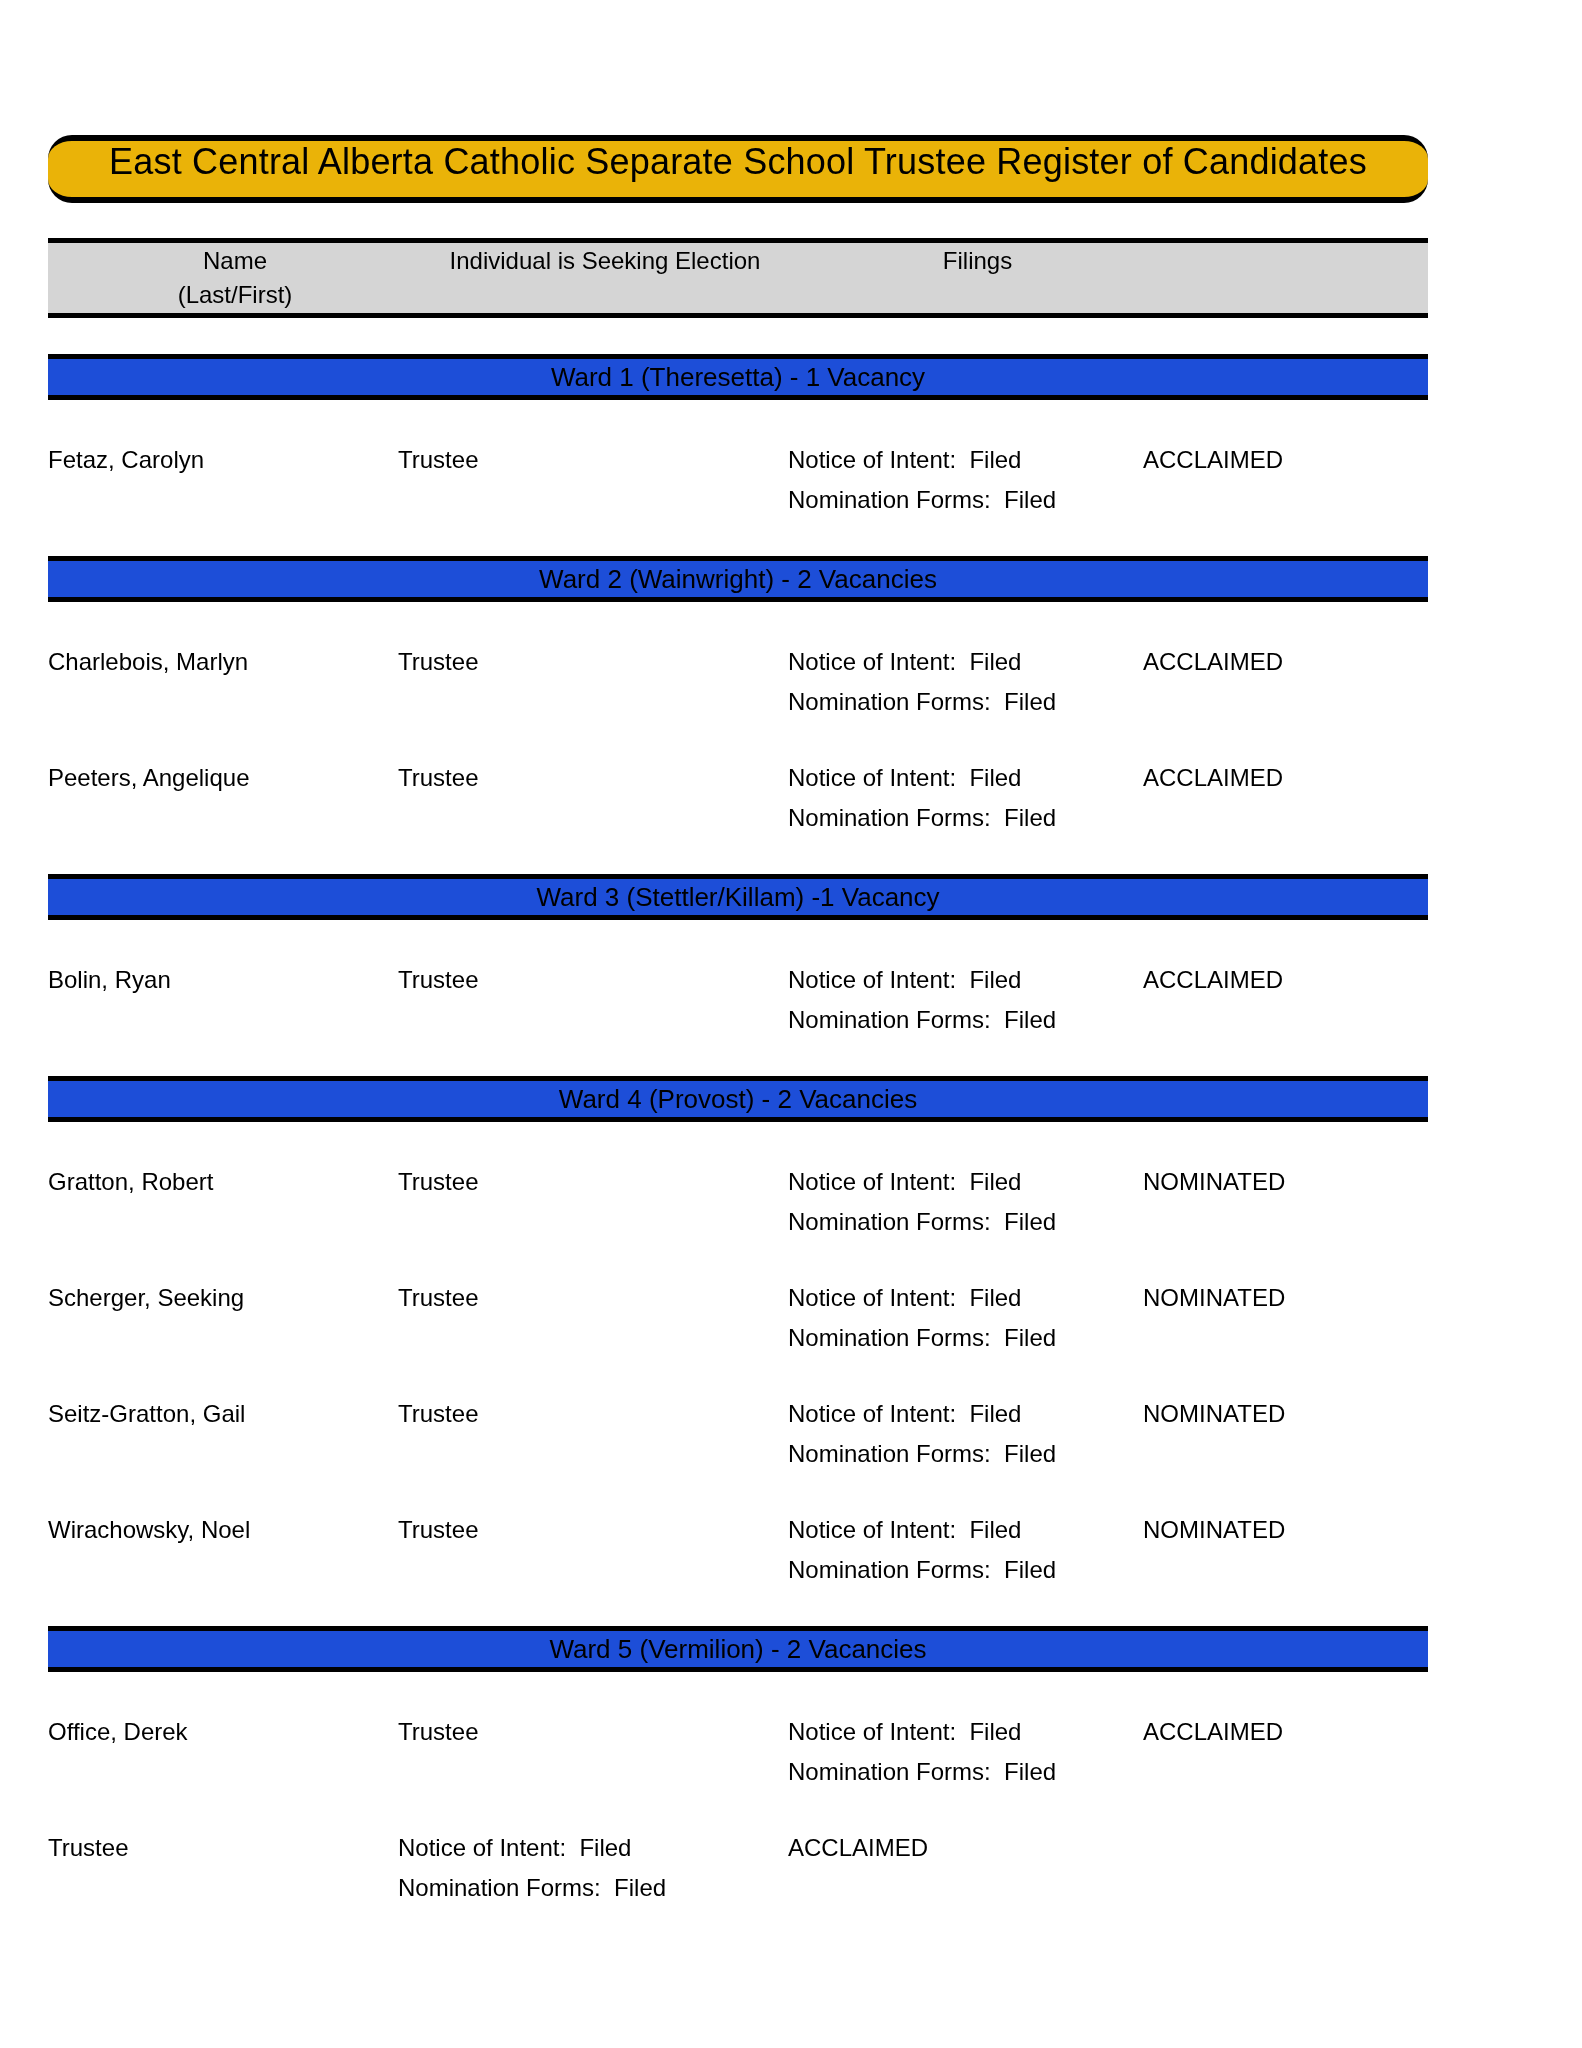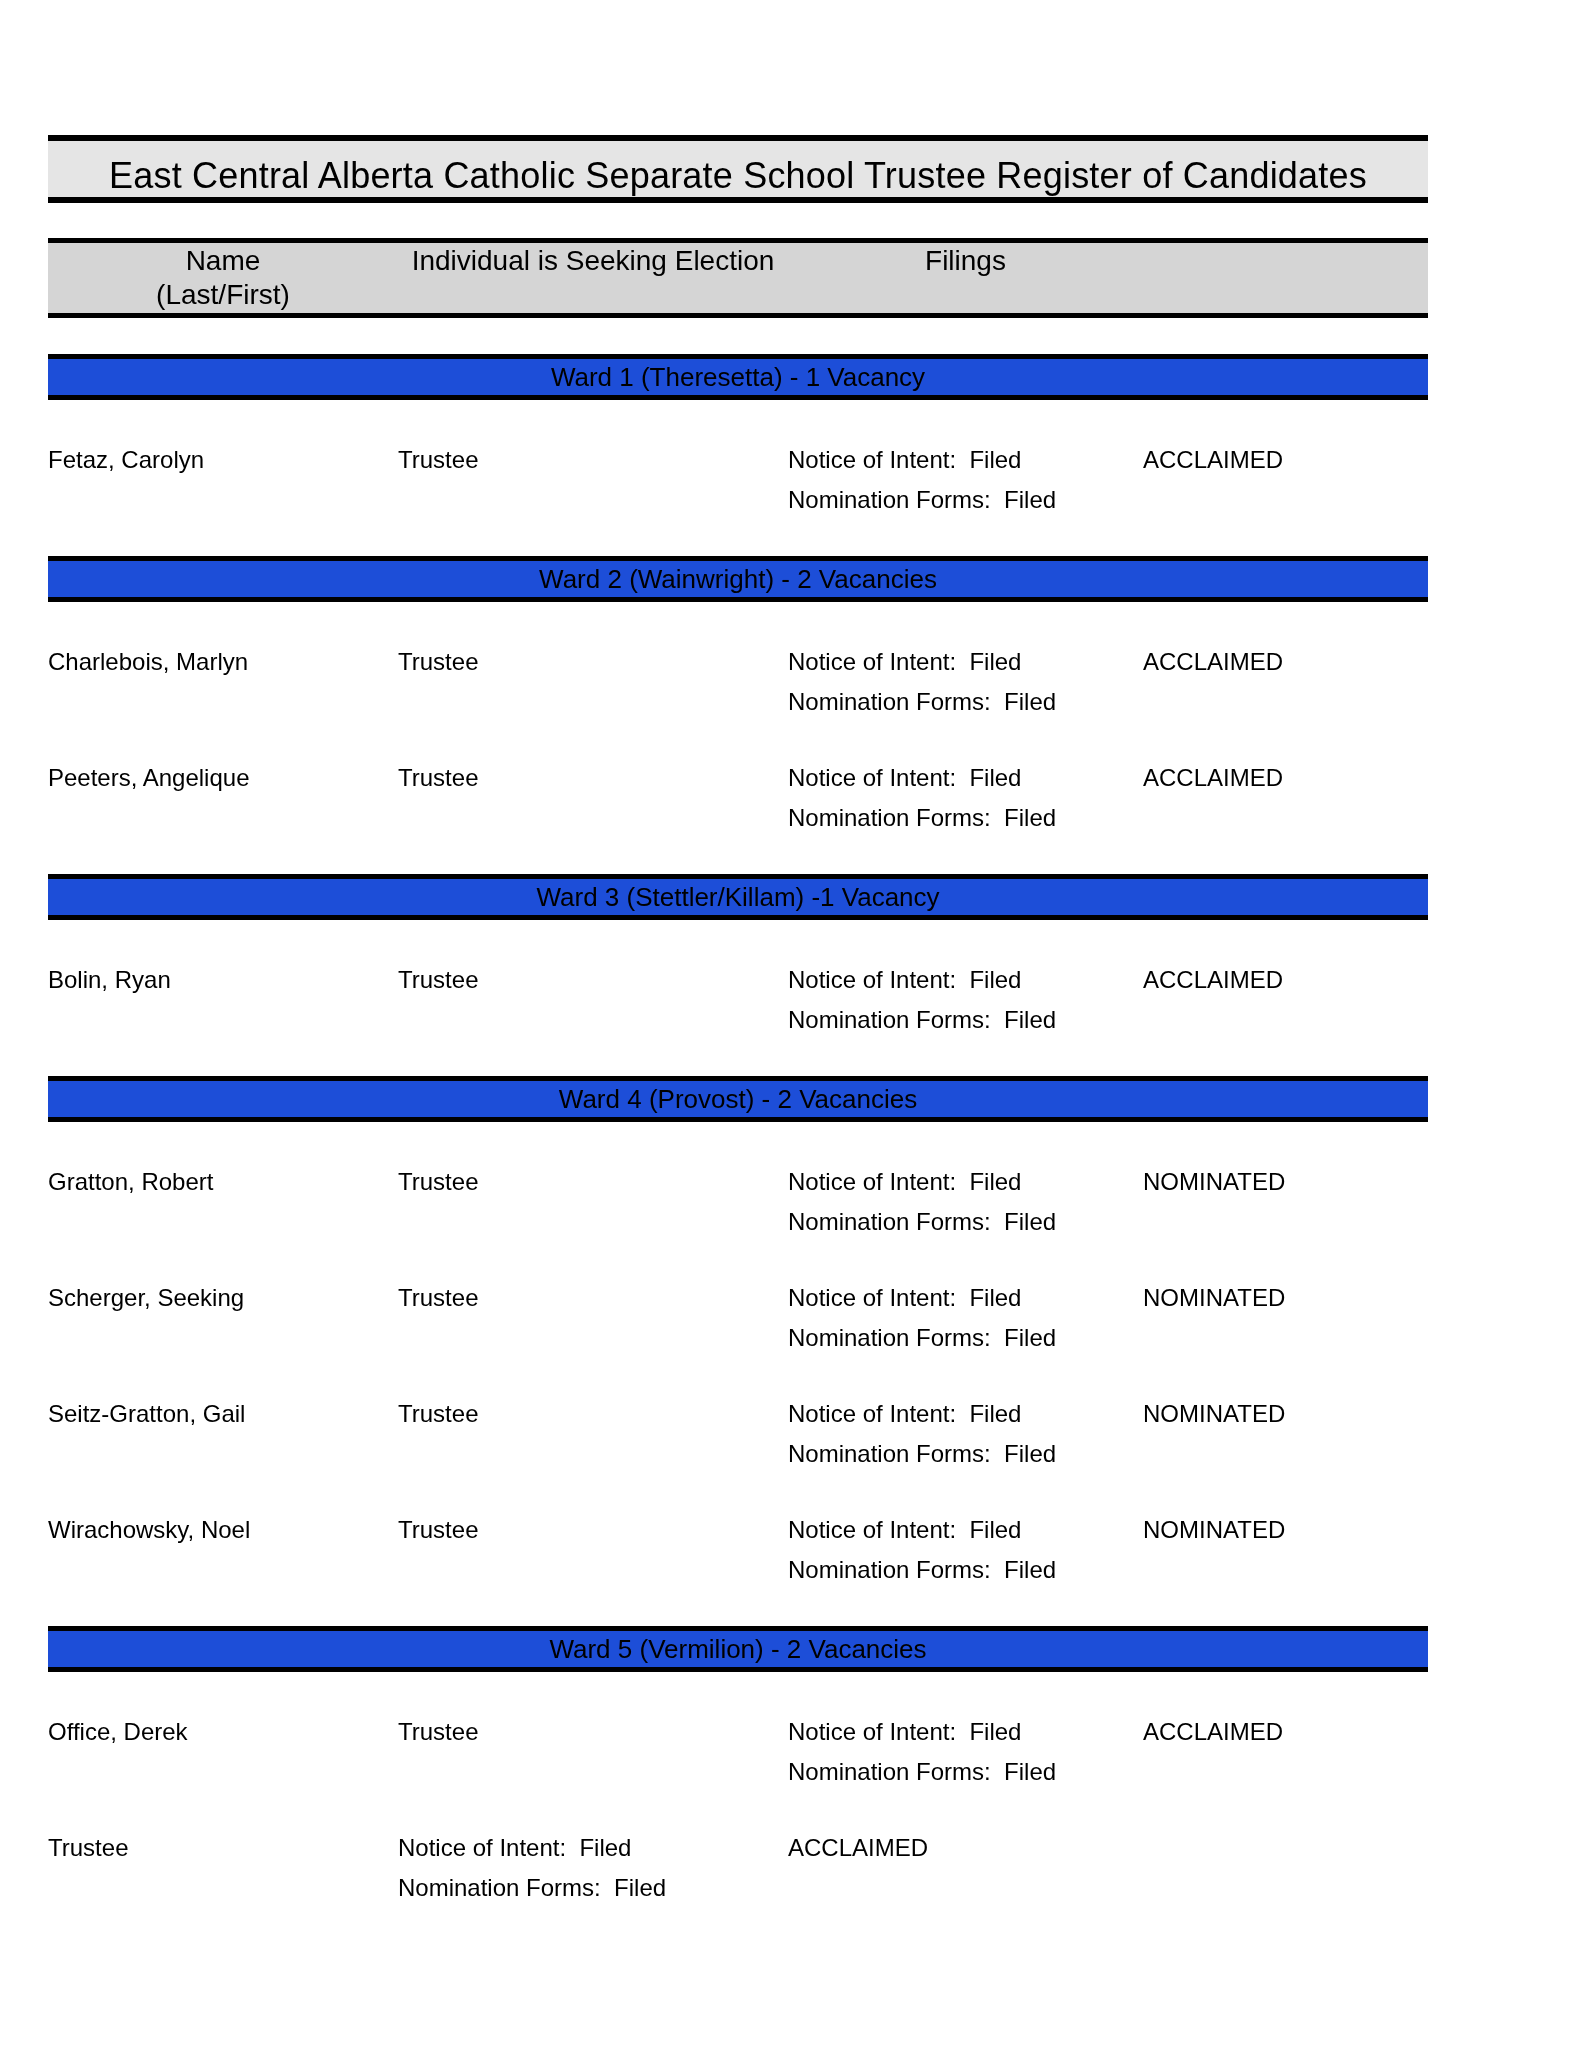--- a/index.html
+++ b/index.html
@@ -14,38 +14,39 @@
   }
   .sheet {
     position: absolute;
     left: 48px;
     top: 135px;
     width: 1380px;
   }
   .title-bar {
     border-top: 6px solid #000;
     border-bottom: 6px solid #000;
-    background: #e5e5e5;
+    background: #eab308;
     height: 56px;
     display: flex;
-    align-items: flex-end;
+    align-items: flex-start;
     justify-content: center;
     font-size: 36px;
     letter-spacing: 0.2px;
+    border-radius: 24px;
   }
   .head-row {
     margin-top: 35px;
     border-top: 5px solid #000;
     border-bottom: 5px solid #000;
     background: #d5d5d5;
     display: grid;
     grid-template-columns: 350px 390px 355px 285px;
-    font-size: 28px;
+    font-size: 24px;
     line-height: 34px;
-    padding: 1px 0;
+    padding: 1px 12px;
   }
   .head-cell { text-align: center; }
   .ward-bar {
     margin-top: 36px;
     border-top: 5px solid #000;
     border-bottom: 5px solid #000;
     background: #1d4ed8;
     height: 36px;
     display: flex;
     align-items: center;

